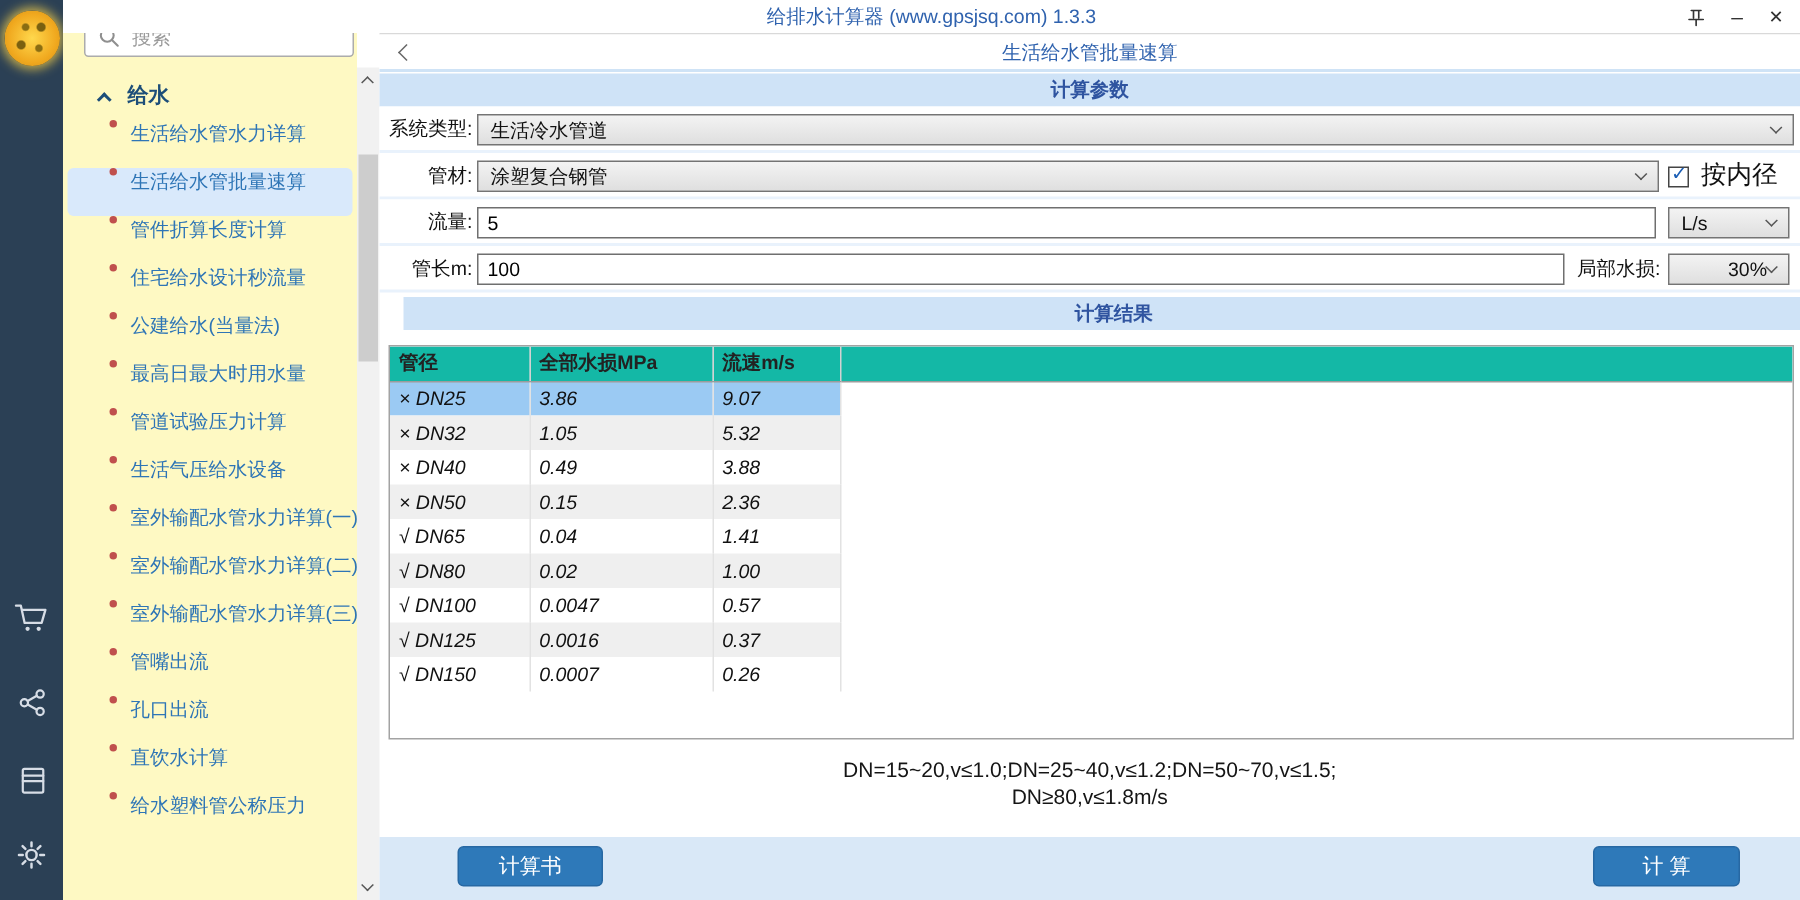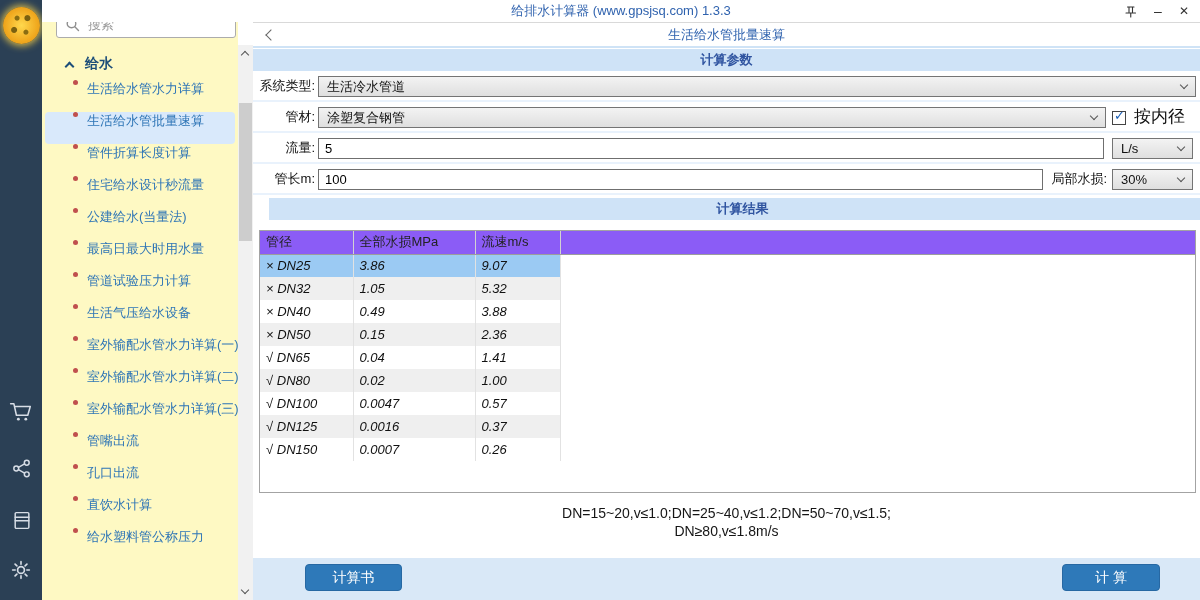--- a/index.html
+++ b/index.html
@@ -68,26 +68,26 @@
   .tinput { position:absolute; top:5px; height:21px; border:1px solid #6f6f6f; background:#fff; font-size:13px; font-family:inherit; padding:0 6px; outline:none; }
   #sys-select{ left:65px; width:878px; }
   #mat-select{ left:65px; width:788px; }
   .cbx { position:absolute; left:859px; top:9px; width:14px; height:14px; border:1px solid #444; background:#fff; cursor:pointer; }
   .cbx .ck { position:absolute; left:1px; top:-3px; font-size:13px; color:#1b5eb5; font-weight:bold; line-height:14px; }
   .cbx-label { position:absolute; left:881px; top:0; line-height:30px; font-size:17px; color:#111; }
   #flow-input{ left:65px; width:786px; }
   #unit-select{ left:859px; width:81px; }
   #len-input{ left:65px; width:725px; }
   #loss-label{ left:792px; width:62px; }
-  #loss-select{ left:859px; width:81px; }
+  #loss-select{ left:859px; width:81px;justify-content:flex-end; }
 
   
   .tablewrap { position:absolute; left:259px; top:230px; width:937px; height:263px; border:1px solid #a3a3a3; background:#fff; overflow:hidden; }
   table { border-collapse:collapse; table-layout:fixed; width:100%; }
-  th { height:23px; font-weight:normal; text-align:left; padding:0 0 0 6px; font-size:13px; color:#222; border-bottom:1px solid #9c9c9c; background:#8b5cf6; white-space:nowrap;margin-left:35px; }
+  th { height:23px; font-weight:bold; text-align:left; padding:0 0 0 6px; font-size:13px; color:#222; border-bottom:1px solid #9c9c9c; background:#14b8a6; white-space:nowrap;margin-left:35px; }
   th:nth-child(-n+3){ border-right:1px solid #d2d2d2; }
   td { height:23px; padding:0 0 0 6px; font-size:13px; color:#111; white-space:nowrap;font-style:italic; }
   td:nth-child(-n+3){ border-right:1px solid #e2e2e2; }
   tr.alt td:nth-child(-n+3){ background:#efefef; }
   tr.sel td:nth-child(-n+3){ background:#9bcaf3; }
 
   .note { position:absolute; left:253px; top:504px; width:947px; text-align:center; font-size:14px; color:#151515; line-height:18px; }
 
   
   .footer { position:absolute; left:253px; top:558px; width:947px; height:51px; background:#d9e8f7; }

